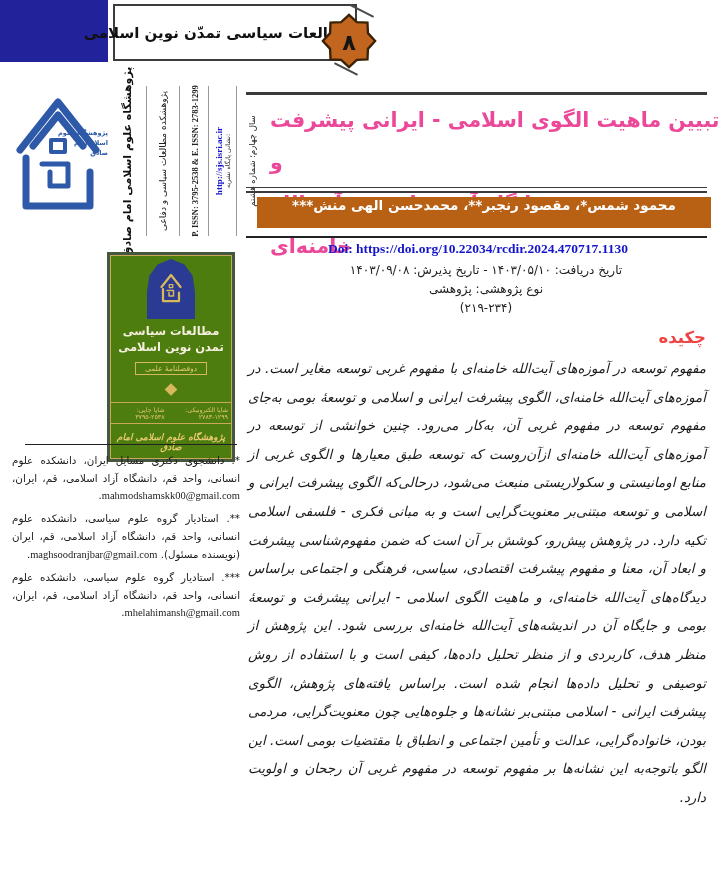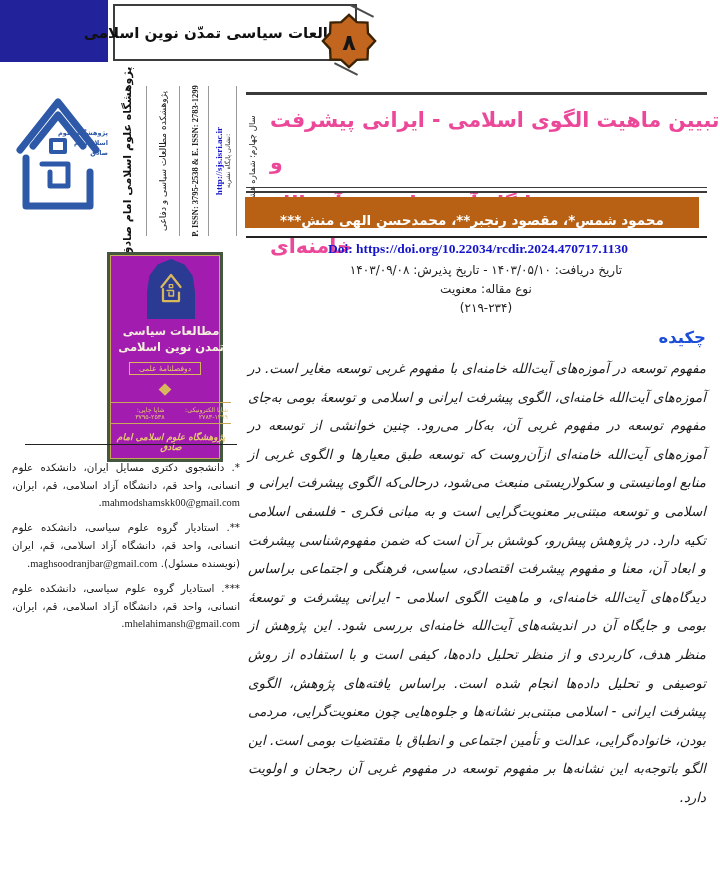--- a/index.html
+++ b/index.html
@@ -38,22 +38,22 @@
   .vcol-issn{left:181px;} .vcol-issn span{font-family:"Liberation Serif",serif;font-size:8.5px;font-weight:bold;color:#222;}
   .vcol-site{left:209px;} .vcol-site .stack{transform:rotate(-90deg);white-space:nowrap;text-align:center;}
   .vcol-site .url{font-family:"Liberation Serif",serif;font-size:9px;font-weight:bold;color:#1414cc;display:block;}
   .vcol-site .lbl{font-size:6.5px;color:#333;display:block;}
   .vcol-issue{left:238px;} .vcol-issue span{font-size:8.5px;color:#222;}
   .vdiv{width:0;border-left:1px solid #999;top:86px;height:150px;}
   .vd1{left:146px;} .vd2{left:179px;} .vd3{left:208px;} .vd4{left:236px;}
 
   
   .cover{
-    left:107px;top:252px;width:116px;height:210px;
-    background:#a21caf;box-shadow:inset 0 0 0 3px #44573f, inset 0 0 0 4px #c9a959;
+    left:107px;top:252px;width:128px;height:210px;
+    background:#4d7c0f;box-shadow:inset 0 0 0 3px #44573f, inset 0 0 0 4px #c9a959;
   }
   .cover-arch{
     position:absolute;left:40px;top:7px;width:48px;height:60px;background:#2b3a92;
     clip-path:polygon(50% 0%,78% 9%,95% 28%,100% 55%,100% 100%,0% 100%,0% 55%,5% 28%,22% 9%);
     display:flex;align-items:center;justify-content:center;
   }
   .cover-title{
     position:absolute;left:4px;top:72px;width:120px;text-align:center;direction:rtl;
     color:#f5efdd;font-weight:bold;font-size:11.5px;line-height:1.35;
   }
@@ -75,50 +75,50 @@
     position:absolute;left:4px;top:180px;width:120px;text-align:center;direction:rtl;
     color:#e6c96f;font-weight:bold;font-size:9px;font-style:italic;
   }
 
   
   .fn-rule{left:25px;top:444px;width:212px;height:0;border-top:1px solid #222;}
   .footnotes{
     left:12px;top:452px;width:228px;direction:rtl;text-align:justify;
     font-size:10.3px;line-height:1.72;color:#1a1a1a;
   }
-  .footnotes p{margin:7px 0 5px 0;}
+  .footnotes p{margin:0 0 5px 0;}
   .email{font-family:"Liberation Serif",serif;font-size:10.5px;color:#222;}
 
   
   .rule{height:0;border-top-style:solid;border-top-color:#3a3a3a;}
   .rule-title-top{left:246px;top:92px;width:461px;border-top-width:3px;}
   .rule-mid-thin{left:246px;top:187px;width:461px;border-top-width:1px;}
   .rule-mid-thick{left:246px;top:191px;width:461px;border-top-width:2px;}
   .rule-authors-bottom{left:246px;top:236px;width:461px;border-top-width:2px;border-top-color:#222;}
 
   .title-block{
     left:250px;top:99px;width:456px;direction:rtl;text-align:left;
     font-size:20.5px;font-weight:bold;line-height:42px;color:#ec4899;margin-left:20px;
   }
   .authors-bar{
-    left:245px;top:197px;width:454px;height:31px;background:#b86114;
-    display:flex;align-items:flex-end;justify-content:center;direction:rtl;
+    left:257px;top:197px;width:454px;height:31px;background:#b86114;
+    display:flex;align-items:flex-start;justify-content:center;direction:rtl;
   }
   .authors-bar span{color:#ffffff;font-weight:bold;font-size:13.5px;}
   .doi-line{
     left:250px;top:241px;width:456px;text-align:center;
     font-family:"Liberation Serif",serif;font-size:13.5px;font-weight:bold;
   }
   .doi-line a{color:#1414cc;cursor:pointer;}
   .meta{left:258px;top:261px;width:456px;text-align:center;direction:rtl;font-size:12px;color:#222;line-height:19px;}
   .meta .pages{direction:ltr;unicode-bidi:bidi-override;}
 
   .abstract-heading{
     left:248px;top:328px;width:458px;direction:rtl;text-align:right;
-    font-size:16.5px;font-weight:bold;color:#1d4ed8;
+    font-size:16.5px;font-weight:bold;color:#ef4444;
   }
   .abstract-body{
     left:248px;top:355px;width:458px;direction:rtl;text-align:justify;
     font-size:13.4px;line-height:28.6px;color:#1b1b1b;font-style:italic;
   }
   .abstract-body p{margin:0;}
   .kw-label{font-weight:bold;}
 </style>
 </head>
 <body>
@@ -213,21 +213,21 @@
 </div>
 
 <div class="abs rule rule-authors-bottom"></div>
 
 <div class="abs doi-line">
   <a>Doi: https://doi.org/10.22034/rcdir.2024.470717.1130</a>
 </div>
 
 <div class="abs meta">
   <div>تاریخ دریافت: ۱۴۰۳/۰۵/۱۰ - تاریخ پذیرش: ۱۴۰۳/۰۹/۰۸</div>
-  <div>نوع مقاله: معنویت</div>
+  <div>نوع پژوهشی: پژوهشی</div>
   <div><span class="pages">(۲۱۹-۲۳۴)</span></div>
 </div>
 
 <div class="abs abstract-heading">چکیده</div>
 
 <div class="abs abstract-body">
   <p>مفهوم توسعه در آموزه‌های آیت‌الله خامنه‌ای با مفهوم غربی توسعه مغایر است. در آموزه‌های آیت‌الله خامنه‌ای، الگوی پیشرفت ایرانی و اسلامی و توسعهٔ بومی به‌جای مفهوم توسعه در مفهوم غربی آن، به‌کار می‌رود. چنین خوانشی از توسعه در آموزه‌های آیت‌الله خامنه‌ای ازآن‌روست که توسعه طبق معیارها و الگوی غربی از منابع اومانیستی و سکولاریستی منبعث می‌شود، درحالی‌که الگوی پیشرفت ایرانی و اسلامی و توسعه مبتنی‌بر معنویت‌گرایی است و به مبانی فکری - فلسفی اسلامی تکیه دارد. در پژوهش پیش‌رو، کوشش بر آن است که ضمن مفهوم‌شناسی پیشرفت و ابعاد آن، معنا و مفهوم پیشرفت اقتصادی، سیاسی، فرهنگی و اجتماعی براساس دیدگاه‌های آیت‌الله خامنه‌ای، و ماهیت الگوی اسلامی - ایرانی پیشرفت و توسعهٔ بومی و جایگاه آن در اندیشه‌های آیت‌الله خامنه‌ای بررسی شود. این پژوهش از منظر هدف، کاربردی و از منظر تحلیل داده‌ها، کیفی است و با استفاده از روش توصیفی و تحلیل داده‌ها انجام شده است. براساس یافته‌های پژوهش، الگوی پیشرفت ایرانی - اسلامی مبتنی‌بر نشانه‌ها و جلوه‌هایی چون معنویت‌گرایی، مردمی بودن، خانواده‌گرایی، عدالت و تأمین اجتماعی و انطباق با مقتضیات بومی است. این الگو باتوجه‌به این نشانه‌ها بر مفهوم توسعه در مفهوم غربی آن رجحان و اولویت دارد.</p>
 </div>
 
 </body></html>

